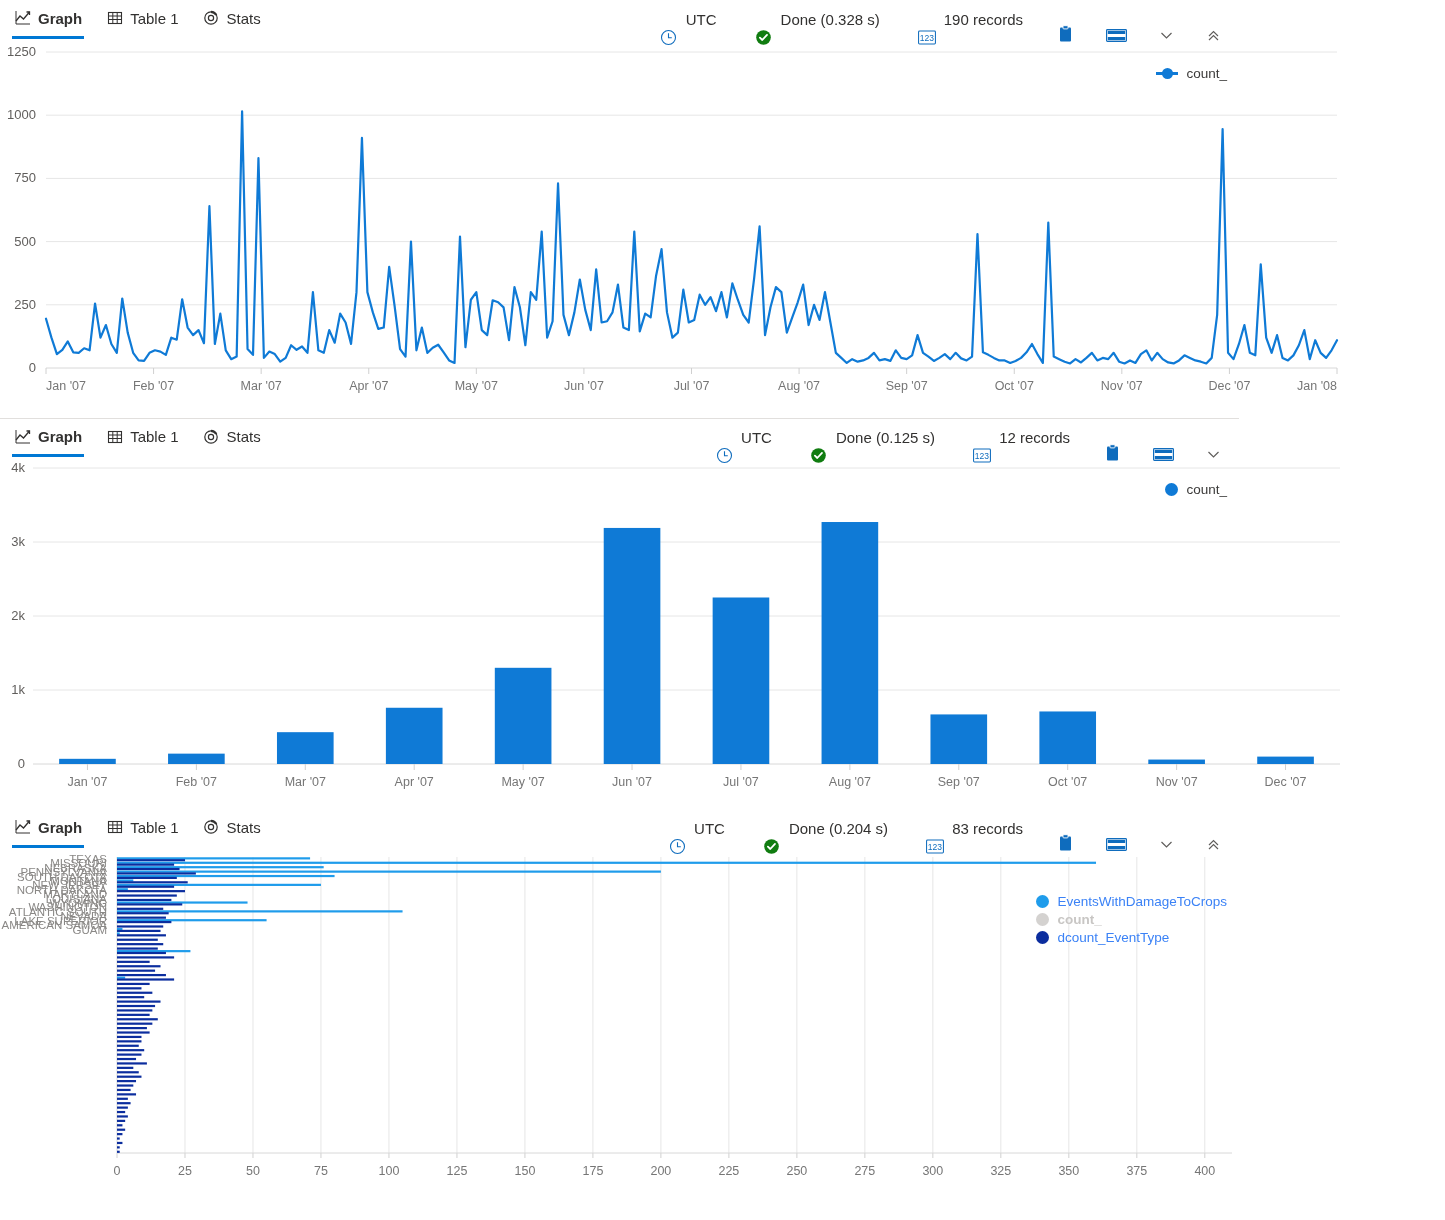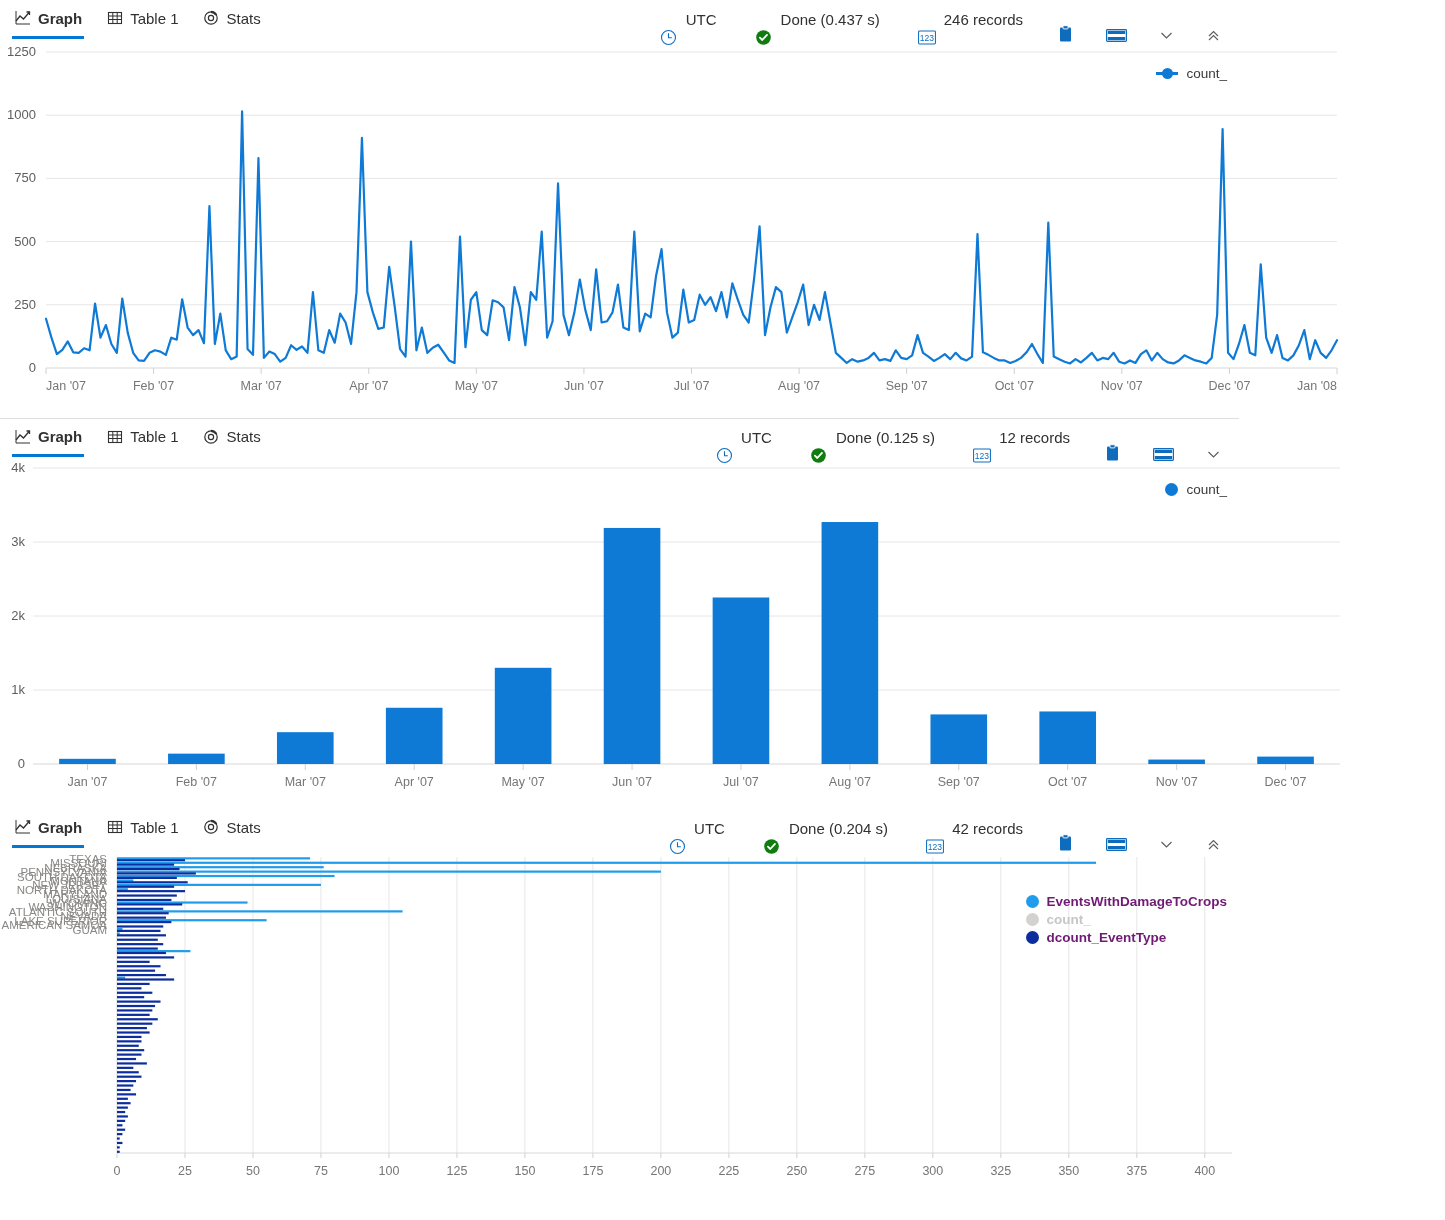--- a/index.html
+++ b/index.html
@@ -53,21 +53,21 @@
   .series-line { fill: none; stroke: #0f7ad6; stroke-width: 2.2; stroke-linejoin: round; stroke-linecap: round; }
 
   .legend { position: absolute; font-size: 13.5px; }
   .legend-row { display: flex; align-items: center; gap: 8px; margin-bottom: 3px; white-space: nowrap; }
   .legend-dot { width: 13px; height: 13px; border-radius: 50%; flex: 0 0 auto; }
   .legend-line { width: 22px; height: 3px; position: relative; flex: 0 0 auto; }
   .legend-line::after {
     content:""; position:absolute; left:6px; top:-4px; width:11px; height:11px;
     border-radius:50%; background:#0f7ad6;
   }
-  .legend-text { color: #701a75; font-weight: bold; font-size: 13.5px; }
+  .legend-text { color: #3b82f6; font-weight: normal; font-size: 13.5px; }
   .legend-text.muted { color: #c8c6c4; font-weight: bold; }
   .legend-text.plain { color: #3b3a39; font-weight: normal; }
   .cat-label { font-size: 11.5px; fill: #8a8886; }
 </style>
 </head>
 <body>
 
 <div class="panel">
 
   <div class="toolbar">
@@ -114,30 +114,30 @@
         </span>
         <span>UTC</span>
       </div>
       <div class="tb-item">
         <span class="ic">
           <svg width="17" height="17" viewBox="0 0 17 17">
               <circle cx="8.5" cy="8.5" r="7.3" fill="#107c10"></circle>
               <path d="M4.9 8.7 L7.3 11 L12 5.9" fill="none" stroke="#fff" stroke-width="1.8" stroke-linecap="round" stroke-linejoin="round"></path>
             </svg>
         </span>
-        <span>Done (0.437 s)</span>
+        <span>Done (0.328 s)</span>
       </div>
       <div class="tb-item">
         <span class="ic">
           <svg width="19" height="15" viewBox="0 0 19 15">
               <rect x="0.6" y="0.6" width="17.8" height="13.8" rx="1" fill="none" stroke="#0f6cbd" stroke-width="1.1"></rect>
               <text x="9.4" y="11" font-size="9" text-anchor="middle" fill="#0f6cbd" font-family="Liberation Sans, sans-serif">123</text>
             </svg>
         </span>
-        <span>246 records</span>
+        <span>190 records</span>
       </div>
       <div class="tb-btn">
         <span class="ic">
           <svg width="16" height="18" viewBox="0 0 16 18">
               <rect x="2" y="2.6" width="11" height="14" rx="1" fill="#0f6cbd"></rect>
               <rect x="5" y="0.7" width="5" height="3.2" rx="0.8" fill="#0f6cbd" stroke="#fff" stroke-width="0.9"></rect>
             </svg>
         </span>
       </div>
       <div class="tb-btn">
@@ -422,21 +422,21 @@
         </span>
         <span>Done (0.204 s)</span>
       </div>
       <div class="tb-item">
         <span class="ic">
           <svg width="19" height="15" viewBox="0 0 19 15">
               <rect x="0.6" y="0.6" width="17.8" height="13.8" rx="1" fill="none" stroke="#0f6cbd" stroke-width="1.1"></rect>
               <text x="9.4" y="11" font-size="9" text-anchor="middle" fill="#0f6cbd" font-family="Liberation Sans, sans-serif">123</text>
             </svg>
         </span>
-        <span>42 records</span>
+        <span>83 records</span>
       </div>
       <div class="tb-btn">
         <span class="ic">
           <svg width="16" height="18" viewBox="0 0 16 18">
               <rect x="2" y="2.6" width="11" height="14" rx="1" fill="#0f6cbd"></rect>
               <rect x="5" y="0.7" width="5" height="3.2" rx="0.8" fill="#0f6cbd" stroke="#fff" stroke-width="0.9"></rect>
             </svg>
         </span>
       </div>
       <div class="tb-btn">

